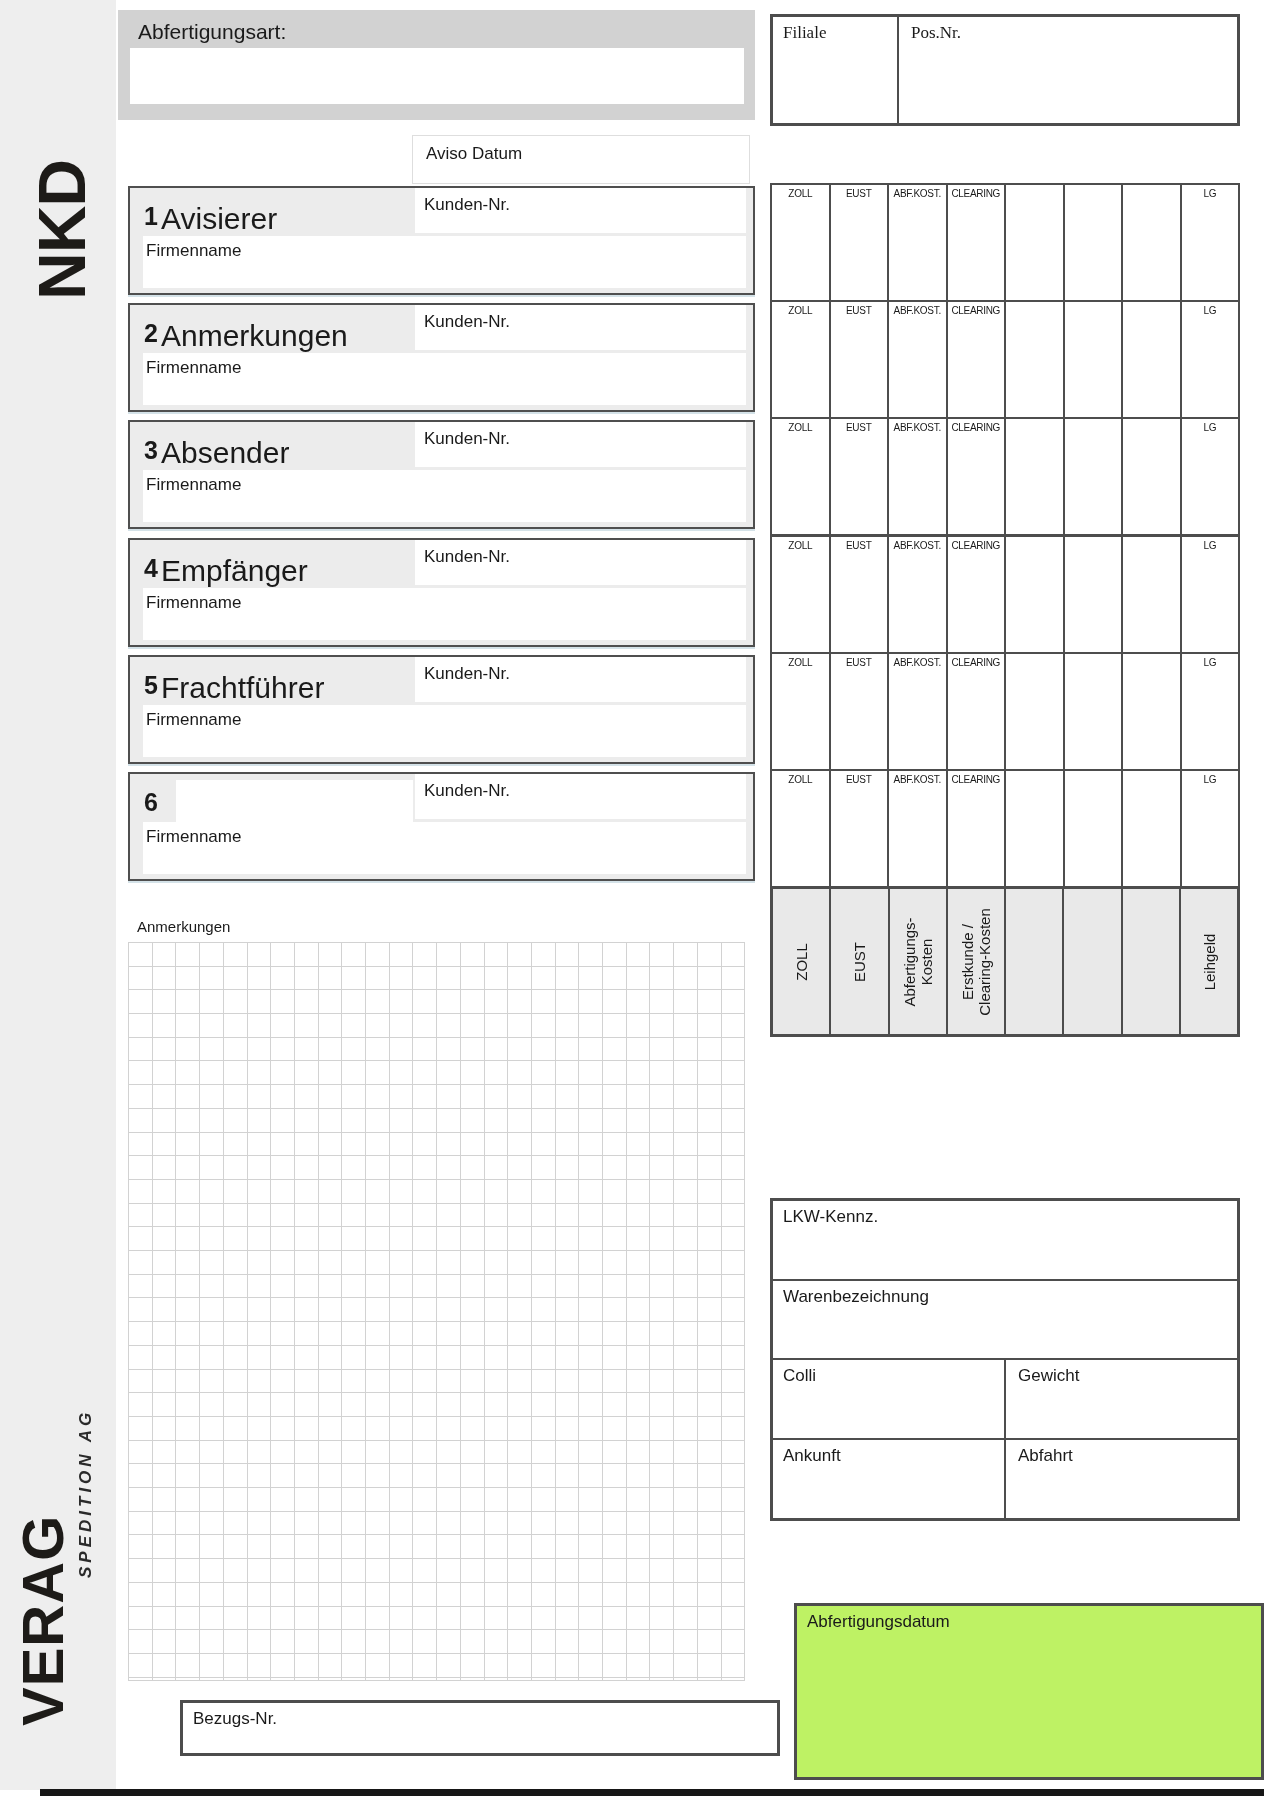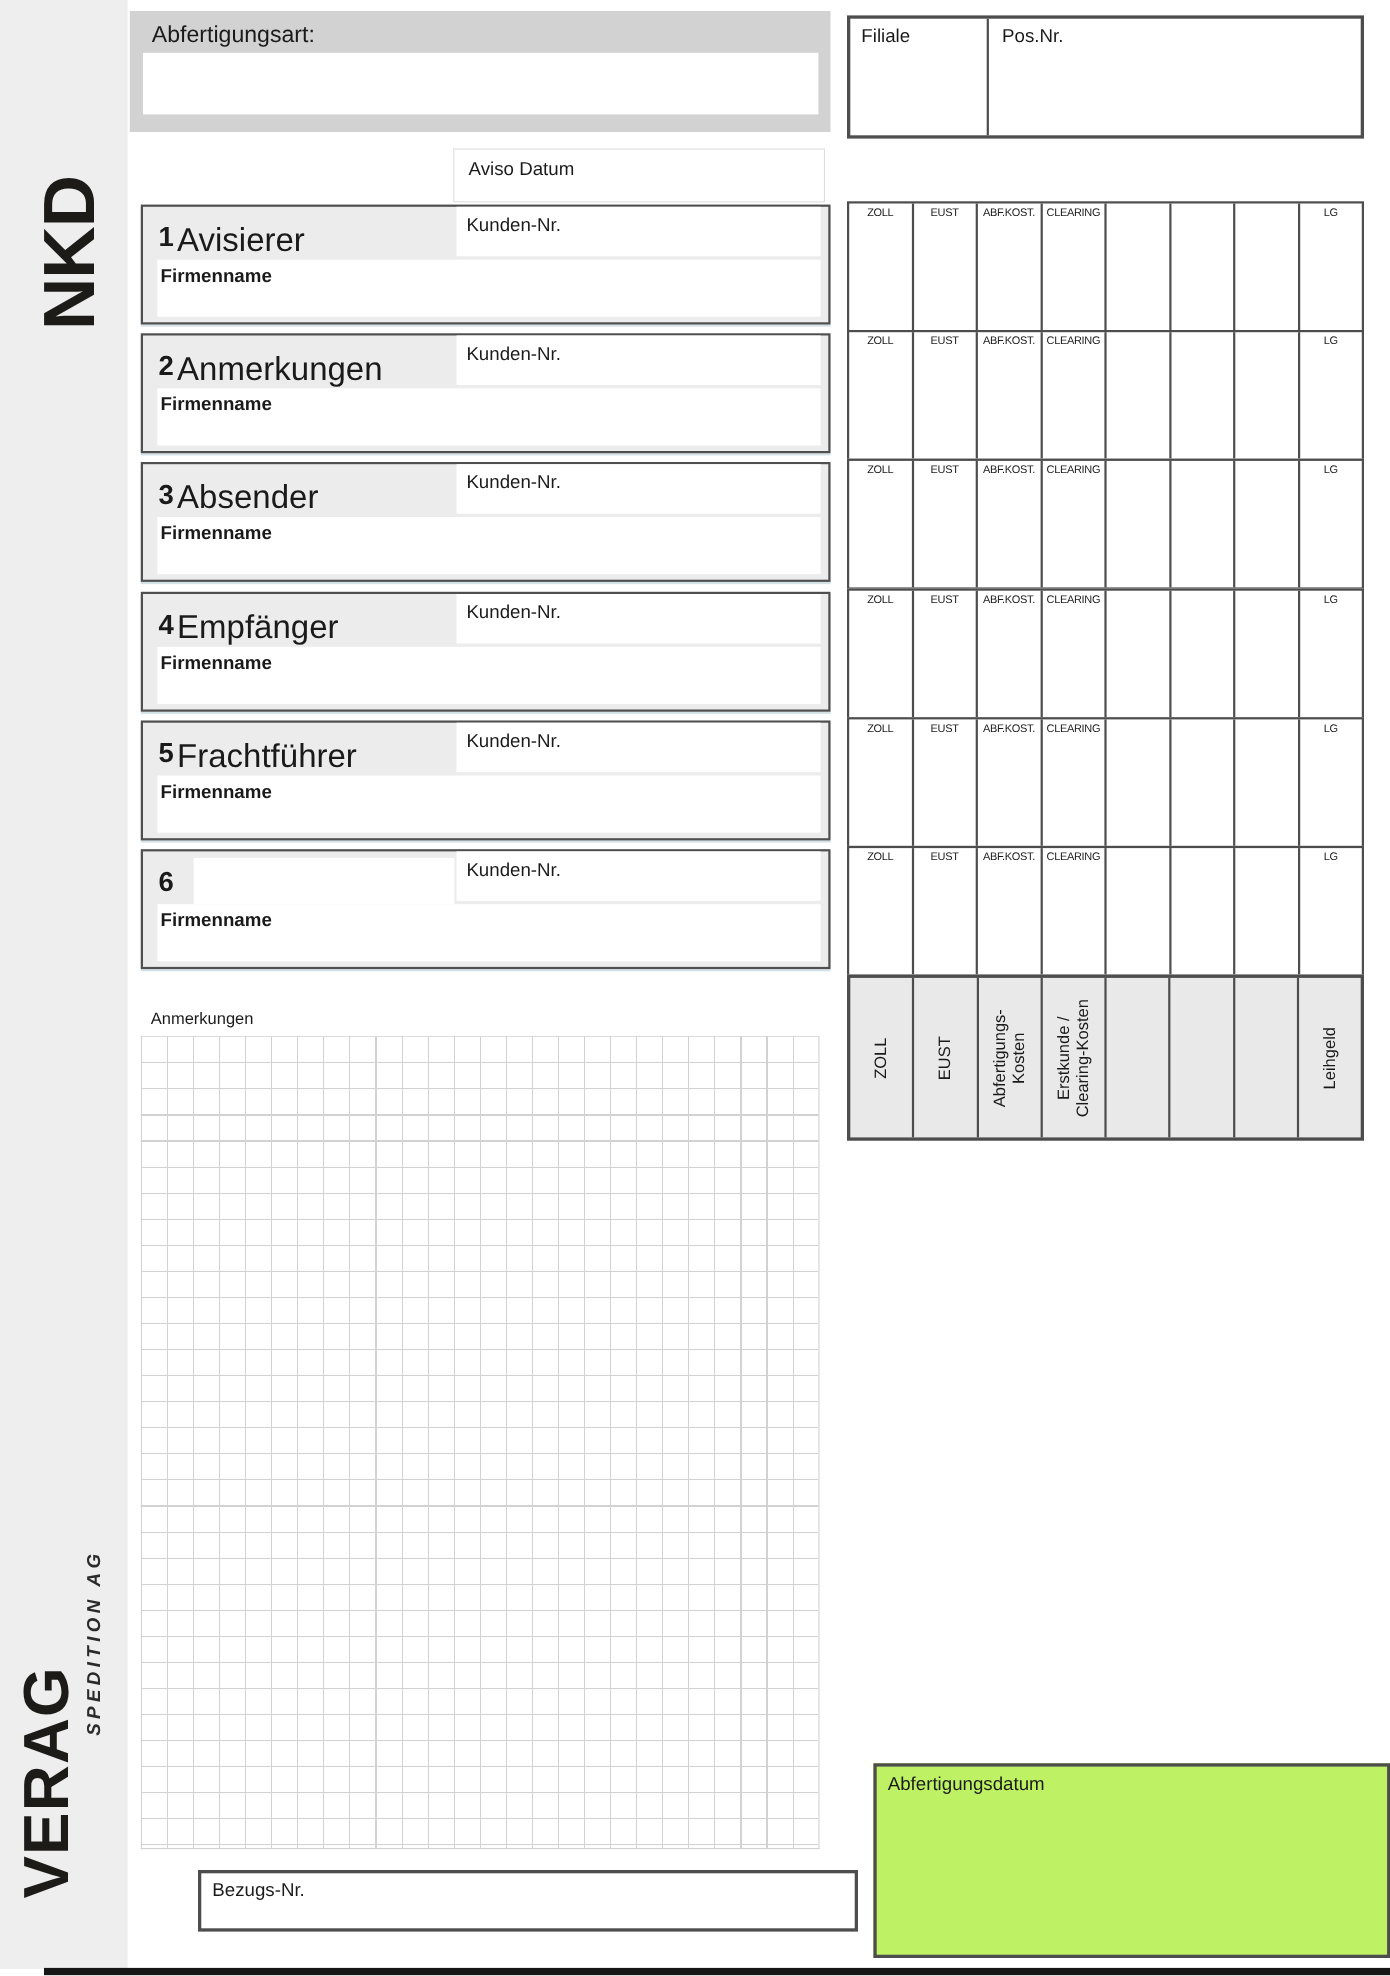--- a/index.html
+++ b/index.html
@@ -17,37 +17,37 @@
          letter-spacing:1px;color:#1d1b18;}
   .sped{left:70px;top:1378px;width:32px;height:200px;font-size:17px;font-weight:700;
         font-style:italic;letter-spacing:4px;color:#2a2a2a;}
   .bottom-strip{left:40px;top:1789px;width:1224px;height:7px;background:#161616;}
 
   
   .abf-box{left:118px;top:10px;width:637px;height:110px;background:#d2d2d2;}
   .abf-label{left:138px;top:20px;font-size:21px;text-align:center;}
   .abf-input{left:130px;top:48px;width:614px;height:56px;background:#ffffff;}
   .filiale-box{left:770px;top:14px;width:470px;height:112px;border:3px solid #4d4d4d;
-               background:#fff;display:flex;}
+               background:#fff;display:flex;font-family:Liberation Serif, serif;}
   .filiale-cell{width:114px;border-right:2px solid #4d4d4d;padding:6px 0 0 10px;font-size:17px;}
   .posnr-cell{flex:1;padding:6px 0 0 12px;font-size:17px;}
 
   .aviso-box{left:412px;top:135px;width:338px;height:49px;background:#ffffff;
              border:1px solid #dedede;}
   .aviso-label{left:426px;top:144px;font-size:17px;}
 
   
   .panel{left:128px;width:627px;background:#ececec;border:2px solid #4f4f4f;
          box-shadow:0 2px 0 rgba(160,190,205,.45);}
   .panel .num{position:absolute;left:14px;top:14px;font-size:25px;font-weight:700;}
   .panel .slabel{position:absolute;left:31px;top:14px;font-size:30px;font-weight:400;}
   .panel .kfield{position:absolute;left:285px;top:0;width:331px;height:45px;
                  background:#fff;box-sizing:border-box;padding:7px 0 0 9px;font-size:17px;}
   .panel .ffield{position:absolute;left:13px;top:48px;width:603px;height:52px;
-                 background:#fff;box-sizing:border-box;padding:5px 0 0 3px;font-size:17px;font-weight:bold;}
+                 background:#fff;box-sizing:border-box;padding:5px 0 0 3px;font-size:17px;}
   .panel .sixbox{position:absolute;left:46px;top:6px;width:237px;height:42px;background:#fff;}
 
   
   .abr-bar{left:770px;top:137px;width:470px;height:48px;background:#e9e9e9;
            border:3px solid #4d4d4d;display:flex;align-items:center;justify-content:center;
            font-size:21px;}
   .abr-row{left:770px;width:470px;border:2px solid #4d4d4d;background:#fff;display:flex;}
   .abr-cell{flex:1;border-left:2px solid #4d4d4d;text-align:center;padding-top:3px;
             font-size:10px;letter-spacing:-0.3px;white-space:nowrap;overflow:hidden;}
   .abr-cell:first-child{border-left:none;}
@@ -244,20 +244,44 @@
       <div class="rot-cell"></div>
       <div class="rot-cell">
         <span class="rlab">Leihgeld</span>
       </div>
     </div>
 
 
   <div class="abs anm-label">Anmerkungen</div>
   <div class="abs grid"></div>
 
+  <div class="abs lkw-block">
+    <div class="row-full" style="top:0;height:80px;">
+      <span>LKW-Kennz.</span>
+    </div>
+    <div class="row-full" style="top:80px;height:79px;">
+      <span>Warenbezeichnung</span>
+    </div>
+    <div class="row-split" style="top:159px;height:80px;">
+      <div class="c1">
+        <span>Colli</span>
+      </div>
+      <div class="c2">
+        <span>Gewicht</span>
+      </div>
+    </div>
+    <div class="row-split" style="top:239px;height:78px;border-bottom:none;">
+      <div class="c1">
+        <span>Ankunft</span>
+      </div>
+      <div class="c2">
+        <span>Abfahrt</span>
+      </div>
+    </div>
+  </div>
 
   <div class="abs datum-block">
     <div class="row-full" style="top:0;height:64px;">
       <span>Abfertigungsdatum</span>
     </div>
   </div>
 
   <div class="abs bezugs-box">
     <span>Bezugs-Nr.</span>
   </div>

